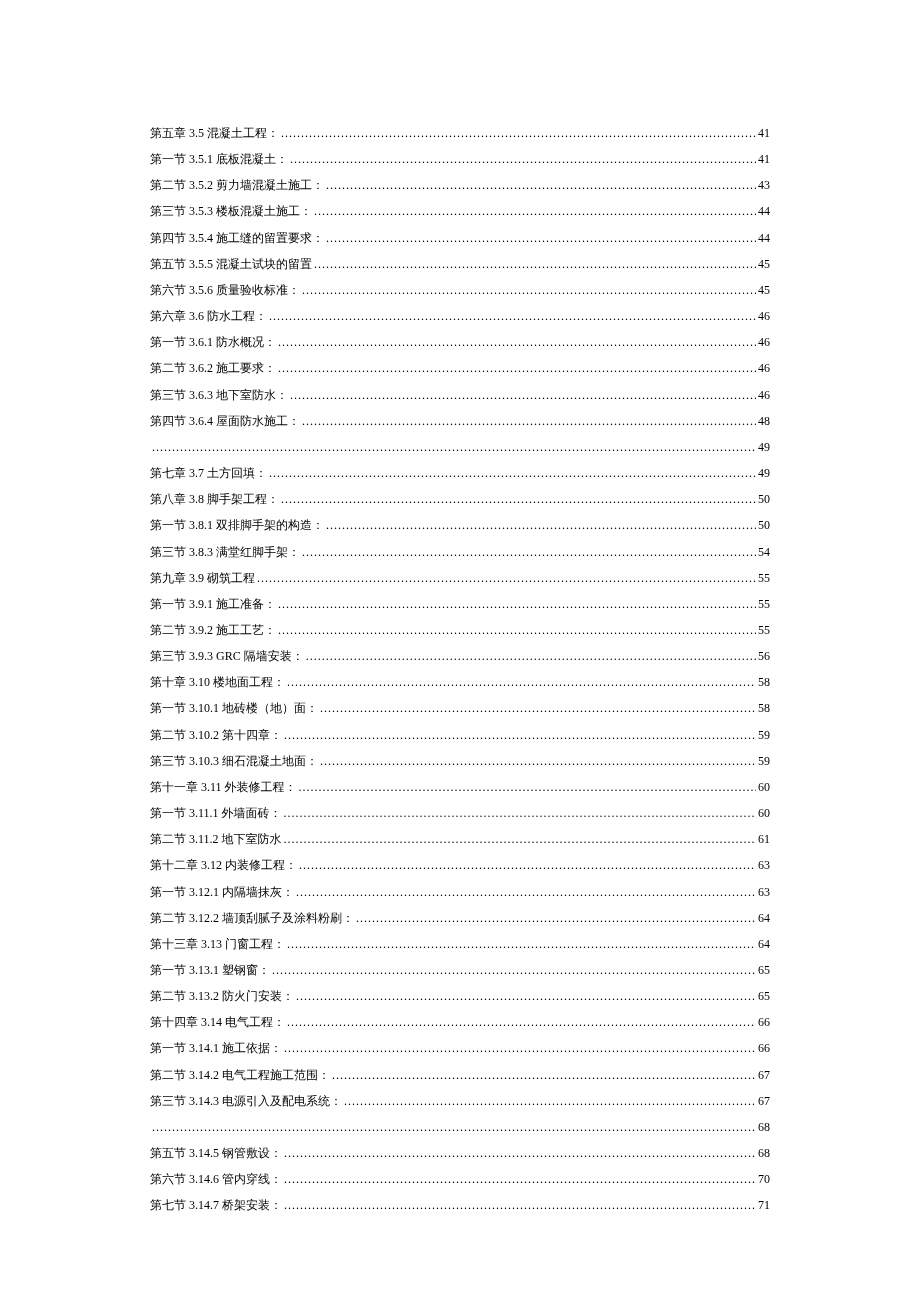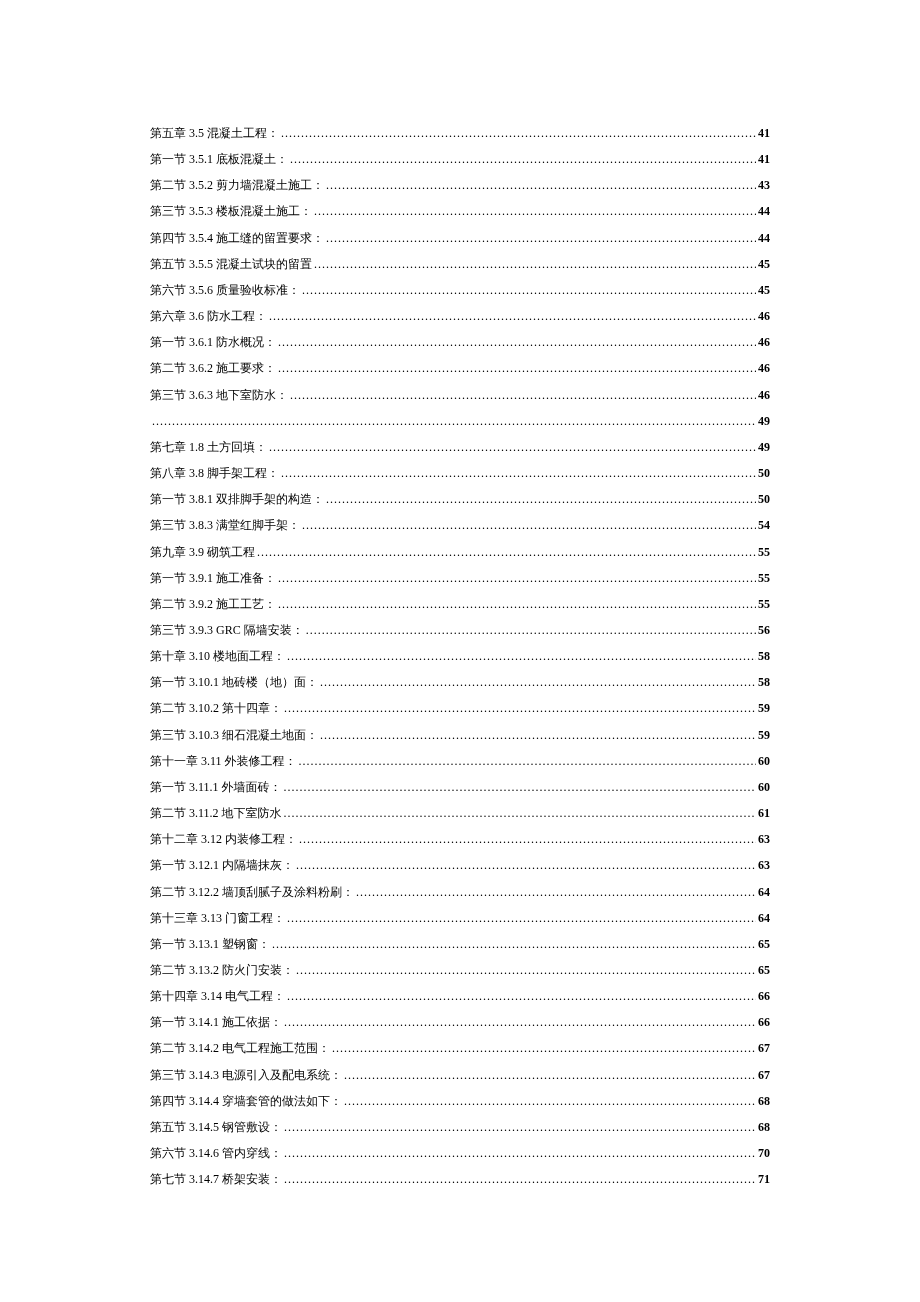--- a/index.html
+++ b/index.html
@@ -30,21 +30,20 @@
       overflow: hidden;
       letter-spacing: 1px;
       color: #000;
       margin: 0 2px;
     }
     .toc-dots::before {
       content: "....................................................................................................................................................................................";
     }
     .toc-page {
       flex-shrink: 0;
-      font-weight: bold;
     }
   </style>
 </head>
 <body>
 
 <div id="toc-container">
     <div class="toc-entry">
       <span class="toc-title">第五章 3.5 混凝土工程：</span>
       <span class="toc-dots"></span>
       <span class="toc-page">41</span>
@@ -93,25 +92,30 @@
       <span class="toc-title">第二节 3.6.2 施工要求：</span>
       <span class="toc-dots"></span>
       <span class="toc-page">46</span>
     </div>
     <div class="toc-entry">
       <span class="toc-title">第三节 3.6.3 地下室防水：</span>
       <span class="toc-dots"></span>
       <span class="toc-page">46</span>
     </div>
     <div class="toc-entry">
+      <span class="toc-title">第四节 3.6.4 屋面防水施工：</span>
+      <span class="toc-dots"></span>
+      <span class="toc-page">48</span>
+    </div>
+    <div class="toc-entry">
       <span class="toc-dots"></span>
       <span class="toc-page">49</span>
     </div>
     <div class="toc-entry">
-      <span class="toc-title">第七章 1.8 土方回填：</span>
+      <span class="toc-title">第七章 3.7 土方回填：</span>
       <span class="toc-dots"></span>
       <span class="toc-page">49</span>
     </div>
     <div class="toc-entry">
       <span class="toc-title">第八章 3.8 脚手架工程：</span>
       <span class="toc-dots"></span>
       <span class="toc-page">50</span>
     </div>
     <div class="toc-entry">
       <span class="toc-title">第一节 3.8.1 双排脚手架的构造：</span>
@@ -222,21 +226,20 @@
       <span class="toc-title">第二节 3.14.2 电气工程施工范围：</span>
       <span class="toc-dots"></span>
       <span class="toc-page">67</span>
     </div>
     <div class="toc-entry">
       <span class="toc-title">第三节 3.14.3 电源引入及配电系统：</span>
       <span class="toc-dots"></span>
       <span class="toc-page">67</span>
     </div>
     <div class="toc-entry">
-      <span class="toc-title">第四节 3.14.4 穿墙套管的做法如下：</span>
       <span class="toc-dots"></span>
       <span class="toc-page">68</span>
     </div>
     <div class="toc-entry">
       <span class="toc-title">第五节 3.14.5 钢管敷设：</span>
       <span class="toc-dots"></span>
       <span class="toc-page">68</span>
     </div>
     <div class="toc-entry">
       <span class="toc-title">第六节 3.14.6 管内穿线：</span>

